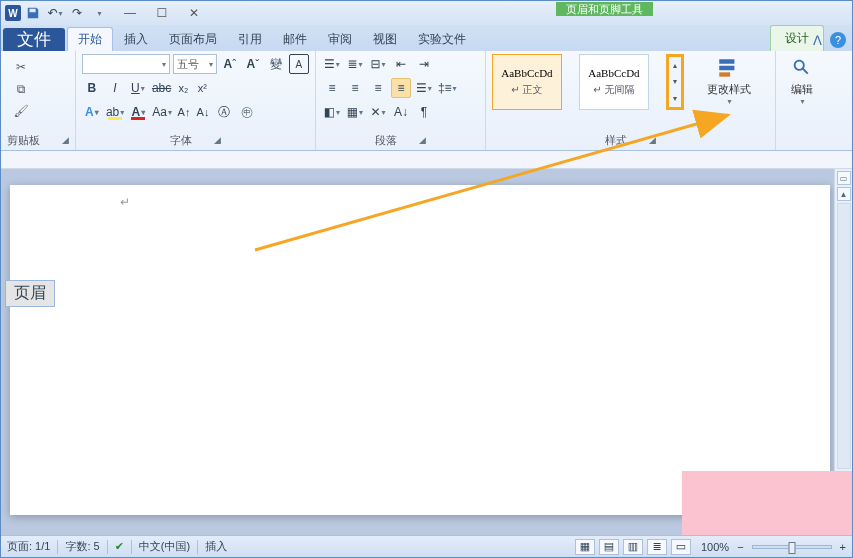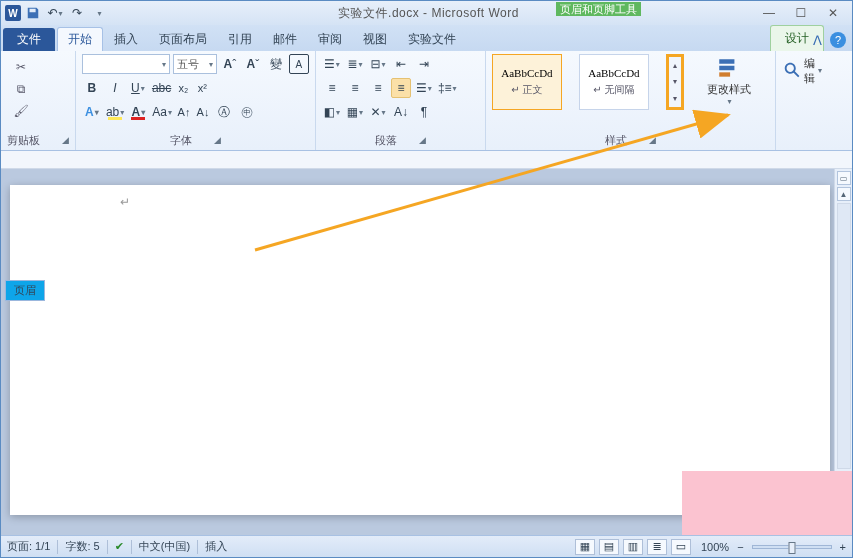--- a/index.html
+++ b/index.html
@@ -4,26 +4,26 @@
 <style>
 *{box-sizing:border-box;margin:0;padding:0;font-family:"Microsoft YaHei",Arial,sans-serif;-webkit-user-select:none;user-select:none}
 body{width:853px;height:558px;background:#fff;overflow:hidden;position:relative;font-size:12px;color:#333}
 .window{width:853px;height:558px;border:1px solid #5a8bc2;display:flex;flex-direction:column;background:#fff}
 
 .titlebar{height:24px;background:linear-gradient(#e7effa,#d5e3f5);display:flex;align-items:center;padding:0 4px;font-size:12px}
 .titlebar .word-icon{width:16px;height:16px;background:#2b579a;border-radius:2px;color:#fff;font-size:10px;display:flex;align-items:center;justify-content:center;margin-right:2px;font-weight:bold}
 .qat{display:flex;align-items:center;gap:2px}
 .qat .qbtn{width:20px;height:20px;display:flex;align-items:center;justify-content:center;color:#345;border-radius:2px}
 .title-text{flex:1;text-align:center;color:#555;letter-spacing:.5px}
-.context-label{background:#5fb85f;color:#fff;font-size:11px;padding:1px 4px;height:17px;line-height:15px}
+.context-label{background:#5fb85f;color:#fff;font-size:11px;padding:1px 10px;height:17px;line-height:15px}
 .win-ctrl{display:flex;gap:2px;margin-left:6px}
 .win-ctrl .wbtn{width:30px;height:18px;display:flex;align-items:center;justify-content:center;color:#555}
 
 .tabrow{height:26px;background:linear-gradient(#d1e1f5,#c6d9f1);display:flex;align-items:flex-end;padding-left:2px;position:relative}
-.tab-file{background:#2b579a;color:#fff;padding:4px 14px;height:23px;border-radius:3px 3px 0 0;font-size:12px;margin-right:2px;display:flex;align-items:center}
+.tab-file{background:#2b579a;color:#fff;padding:4px 14px;height:23px;border-radius:3px 3px 0 0;font-size:17px;margin-right:2px;display:flex;align-items:center}
 .tabs{display:flex;height:24px}
 .tab{padding:4px 10px;font-size:12px;color:#345;border-radius:3px 3px 0 0;margin-right:1px;display:flex;align-items:center}
 .tab.active{background:#f4f8fe;border:1px solid #a7c1e6;border-bottom:none;color:#2b579a}
 .tab-design{margin-left:auto;margin-right:28px;padding:4px 14px;border:1px solid #9fd09f;border-bottom:none;background:#eaf6ea;color:#256025}
 .help-area{position:absolute;right:6px;bottom:3px;display:flex;gap:8px;align-items:center}
 .help-area span{color:#3b6fb5;font-size:13px}
 
 .ribbon{height:100px;background:linear-gradient(#f5f9fe,#e8f0fb);border-bottom:1px solid #a8c1e3;display:flex;position:relative}
 .group{border-right:1px solid #c9d9ee;padding:3px 6px 2px;display:flex;flex-direction:column;height:100%}
 .group .g-body{flex:1;display:flex;align-items:flex-start}
@@ -52,35 +52,35 @@
 .styles-body{display:flex;align-items:flex-start;gap:17px}
 .style-card{width:70px;height:56px;border:1px solid #c6d4ea;background:#fff;display:flex;flex-direction:column;align-items:center;justify-content:center;gap:4px;font-size:11px}
 .style-card .sample{font-family:"SimSun";color:#000}
 .style-card.head .sample{font-size:20px;font-weight:bold}
 .style-card .caption{font-size:10px;color:#556}
 .style-card.sel{border-color:#f5a623;background:#fdf2d9}
 .styles-more{width:18px;height:56px;border:1px solid #c6d4ea;background:#f0f5fc;display:flex;flex-direction:column;justify-content:space-around;align-items:center;font-size:8px;color:#556}
 .change-style{display:flex;flex-direction:column;align-items:center;width:48px;margin-left:4px}
 .change-style .cs-icon{width:28px;height:28px;display:flex;align-items:center;justify-content:center}
 
-.edit-body{display:flex;align-items:center;width:40px}
+.edit-body{display:flex;flex-direction:column;align-items:center;width:40px}
 .edit-body .find-icon{width:24px;height:24px;display:flex;align-items:center;justify-content:center;margin-top:2px}
 
 .ruler{height:18px;background:#f2f6fc;border-bottom:1px solid #cfd9e8;position:relative}
 
 .docwrap{flex:1;display:flex;background:#b7c7de;position:relative;overflow:hidden}
 .docscroll{flex:1;overflow:auto;background:#bac9df;padding:0 0 0 5px}
 .page{margin:16px auto 0;width:820px;background:#fff;min-height:330px;box-shadow:0 2px 8px rgba(0,0,0,.25);position:relative}
 .header-zone{height:100px;border-bottom:1px dashed #7aa3d6;position:relative;padding:40px 110px 0 110px}
 .header-text-box{border:3px solid #f5a623;padding:4px 8px;display:inline-block;background:#d9e6f7}
 .header-text{color:#2b579a;font-size:14px}
 .header-text .mark{font-size:10px;color:#888;margin-left:2px}
 .header-rule{position:absolute;bottom:10px;left:110px;right:110px;height:1px;background:#555}
 .header-rule::after{content:"";position:absolute;left:50%;top:-4px;width:1px;height:9px;background:#555}
-.header-tag{position:absolute;left:-5px;top:95px;background:#0ea5e9;border:1px solid #9bb7dd;padding:2px 8px;font-size:11px;color:#345}
+.header-tag{position:absolute;left:-5px;top:95px;background:#e5e5e5;border:1px solid #9bb7dd;padding:2px 8px;font-size:16px;color:#345}
 .body-zone{padding:10px 110px;font-size:12px;color:#999}
 
 .arrow-svg{position:absolute;left:0;top:0;width:853px;height:558px;pointer-events:none}
 
 .statusbar{height:22px;background:linear-gradient(#e3ecf9,#cfdff3);border-top:1px solid #a8c1e3;display:flex;align-items:center;font-size:11px;color:#345;padding:0 6px;gap:4px}
 .statusbar .sep{border-left:1px solid #aebfd8;height:14px;margin:0 3px}
 .statusbar .spacer{flex:1}
 .view-btn{width:20px;height:16px;border:1px solid #aebfd8;background:#f5f9fe;display:flex;align-items:center;justify-content:center}
 .zoom-slider{width:80px;height:4px;background:#cfdff3;border:1px solid #9fb6d6;position:relative;margin:0 4px}
 .zoom-slider .thumb{position:absolute;left:50%;top:-4px;width:7px;height:12px;background:#e7effa;border:1px solid #678;transform:translateX(-50%)}
@@ -104,21 +104,20 @@
           <svg width="14" height="14" viewBox="0 0 16 16">
             <path fill="#3b6fb5" d="M2 2h10l2 2v10H2zM4 3v4h7V3zm1 8h6v3H5z"></path>
           </svg>
         </div>
       <div class="qbtn">↶<span class="dd">▾</span></div>
       <div class="qbtn">↷</div>
       <div class="qbtn">
           <span class="dd">▾</span>
         </div>
     </div>
-    <div class="title-text">实验文件.docx - Microsoft Word</div>
     <div style="position:absolute;left:556px;top:2px"><span class="context-label">页眉和页脚工具</span></div>
     <div class="win-ctrl">
       <div class="wbtn">―</div>
       <div class="wbtn">☐</div>
       <div class="wbtn">✕</div>
     </div>
   </div>
 
   <div class="tabrow">
     <div class="tab-file">文件</div>

